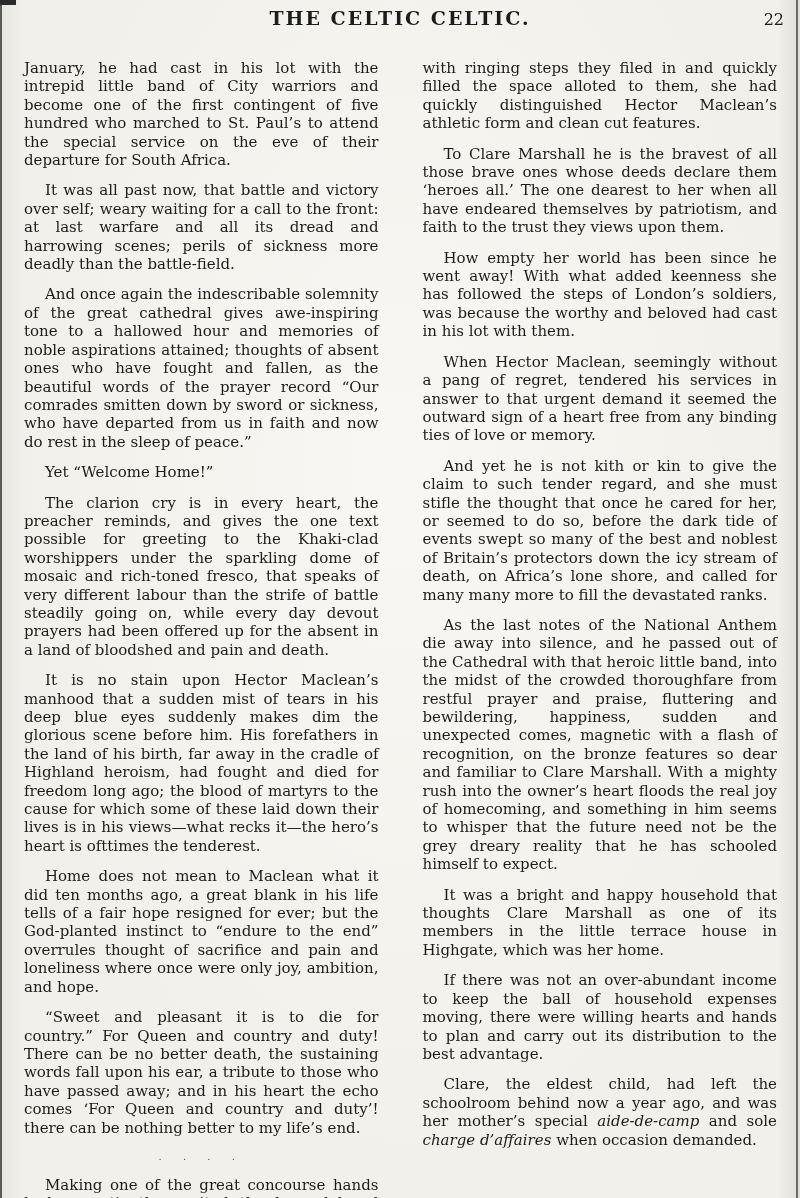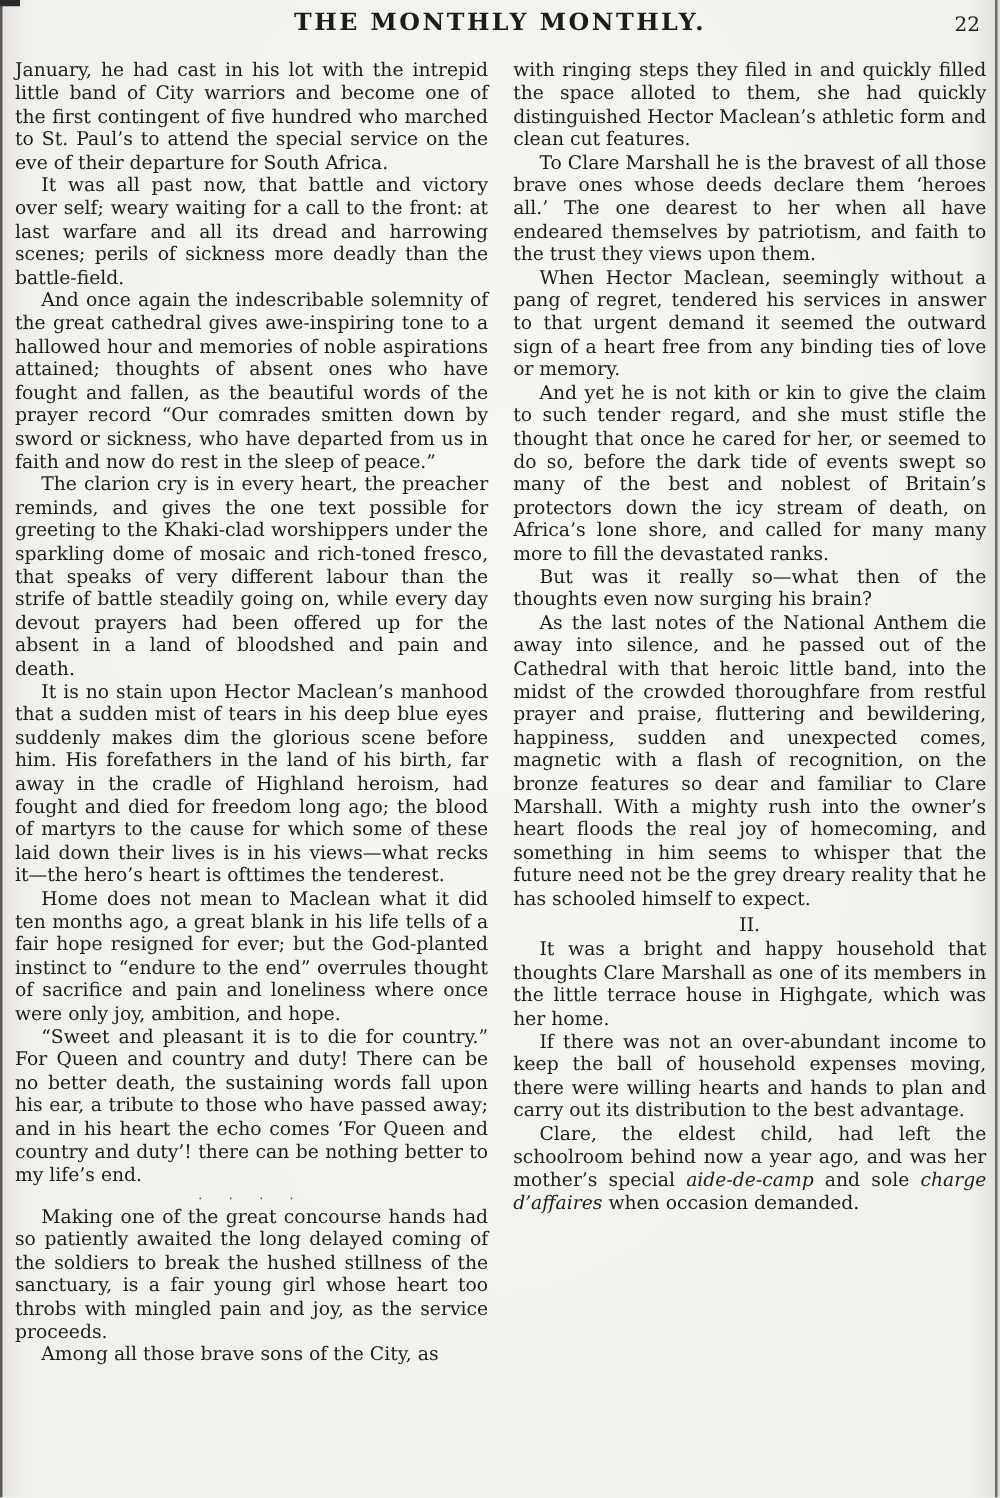--- a/index.html
+++ b/index.html
@@ -48,63 +48,63 @@
   }
   .column {
     flex: 1 1 0;
     min-width: 0;
     font-size: 15px;
     line-height: 18.4px;
     text-align: justify;
     hyphens: auto;
     -webkit-hyphens: auto;
   }
-  .column p { margin: 0; text-indent: 1.4em; }
+  .column p { margin: 12px; text-indent: 1.4em; }
   .column p.noindent { text-indent: 0; }
   .column p.center {
     text-align: center; text-indent: 0;
     margin: 3px 0 1px 0;
   }
   .column p.separator {
     text-align: center; text-indent: 0;
     font-size: 10px; line-height: 15px;
     letter-spacing: 9px;
     color: #4d4a45;
   }
 </style>
 </head>
 <body>
 
 <div class="scan-edge-left"></div>
 <div class="scan-edge-right"></div>
 <div class="corner-mark"></div>
 
 <div class="page-header">
-  <div class="journal-title">THE MONTHLY MONTHLY.</div>
+  <div class="journal-title">THE CELTIC CELTIC.</div>
   <div class="page-number">22</div>
 </div>
 
 <div class="columns">
   <div class="column" id="col-left">
       <p class="noindent">January, he had cast in his lot with the intrepid little band of City warriors and become one of the first contingent of five hundred who marched to St. Paul’s to attend the special service on the eve of their departure for South Africa.</p>
       <p>It was all past now, that battle and victory over self; weary waiting for a call to the front: at last warfare and all its dread and harrowing scenes; perils of sickness more deadly than the battle-field.</p>
       <p>And once again the indescribable solemnity of the great cathedral gives awe-inspiring tone to a hallowed hour and memories of noble aspirations attained; thoughts of absent ones who have fought and fallen, as the beautiful words of the prayer record “Our comrades smitten down by sword or sickness, who have departed from us in faith and now do rest in the sleep of peace.”</p>
+      <p>Yet “Welcome Home!”</p>
       <p>The clarion cry is in every heart, the preacher reminds, and gives the one text possible for greeting to the Khaki-clad worshippers under the sparkling dome of mosaic and rich-toned fresco, that speaks of very different labour than the strife of battle steadily going on, while every day devout prayers had been offered up for the absent in a land of bloodshed and pain and death.</p>
       <p>It is no stain upon Hector Maclean’s manhood that a sudden mist of tears in his deep blue eyes suddenly makes dim the glorious scene before him.  His forefathers in the land of his birth, far away in the cradle of Highland heroism, had fought and died for freedom long ago; the blood of martyrs to the cause for which some of these laid down their lives is in his views—what recks it—the hero’s heart is ofttimes the tenderest.</p>
       <p>Home does not mean to Maclean what it did ten months ago, a great blank in his life tells of a fair hope resigned for ever; but the God-planted instinct to “endure to the end” overrules thought of sacrifice and pain and loneliness where once were only joy, ambition, and hope.</p>
       <p>“Sweet and pleasant it is to die for country.” For Queen and country and duty!  There can be no better death, the sustaining words fall upon his ear, a tribute to those who have passed away; and in his heart the echo comes ‘For Queen and country and duty’!  there can be nothing better to my life’s end.</p>
       <p class="separator">. . . .</p>
       <p>Making one of the great concourse hands had so patiently awaited the long delayed coming of the soldiers to break the hushed stillness of the sanctuary, is a fair young girl whose heart too throbs with mingled pain and joy, as the service proceeds.</p>
       <p>Among all those brave sons of the City, as</p>
     </div>
   <div class="column" id="col-right">
       <p class="noindent">with ringing steps they filed in and quickly filled the space alloted to them, she had quickly distinguished Hector Maclean’s athletic form and clean cut features.</p>
       <p>To Clare Marshall he is the bravest of all those brave ones whose deeds declare them ‘heroes all.’  The one dearest to her when all have endeared themselves by patriotism, and faith to the trust they views upon them.</p>
+      <p>How empty her world has been since he went away!  With what added keenness she has followed the steps of London’s soldiers, was because the worthy and beloved had cast in his lot with them.</p>
       <p>When Hector Maclean, seemingly without a pang of regret, tendered his services in answer to that urgent demand it seemed the outward sign of a heart free from any binding ties of love or memory.</p>
       <p>And yet he is not kith or kin to give the claim to such tender regard, and she must stifle the thought that once he cared for her, or seemed to do so, before the dark tide of events swept so many of the best and noblest of Britain’s protectors down the icy stream of death, on Africa’s lone shore, and called for many many more to fill the devastated ranks.</p>
-      <p>But was it really so—what then of the thoughts even now surging his brain?</p>
       <p>As the last notes of the National Anthem die away into silence, and he passed out of the Cathedral with that heroic little band, into the midst of the crowded thoroughfare from restful prayer and praise, fluttering and bewildering, happiness, sudden and unexpected comes, magnetic with a flash of recognition, on the bronze features so dear and familiar to Clare Marshall.  With a mighty rush into the owner’s heart floods the real joy of homecoming, and something in him seems to whisper that the future need not be the grey dreary reality that he has schooled himself to expect.</p>
-      <p class="center">II.</p>
       <p>It was a bright and happy household that thoughts Clare Marshall as one of its members in the little terrace house in Highgate, which was her home.</p>
       <p>If there was not an over-abundant income to keep the ball of household expenses moving, there were willing hearts and hands to plan and carry out its distribution to the best advantage.</p>
       <p>Clare, the eldest child, had left the schoolroom behind now a year ago, and was her mother’s special <i>aide-de-camp</i> and sole <i>charge d’affaires</i> when occasion demanded.</p>
     </div>
 </div>
 
 </body></html>

